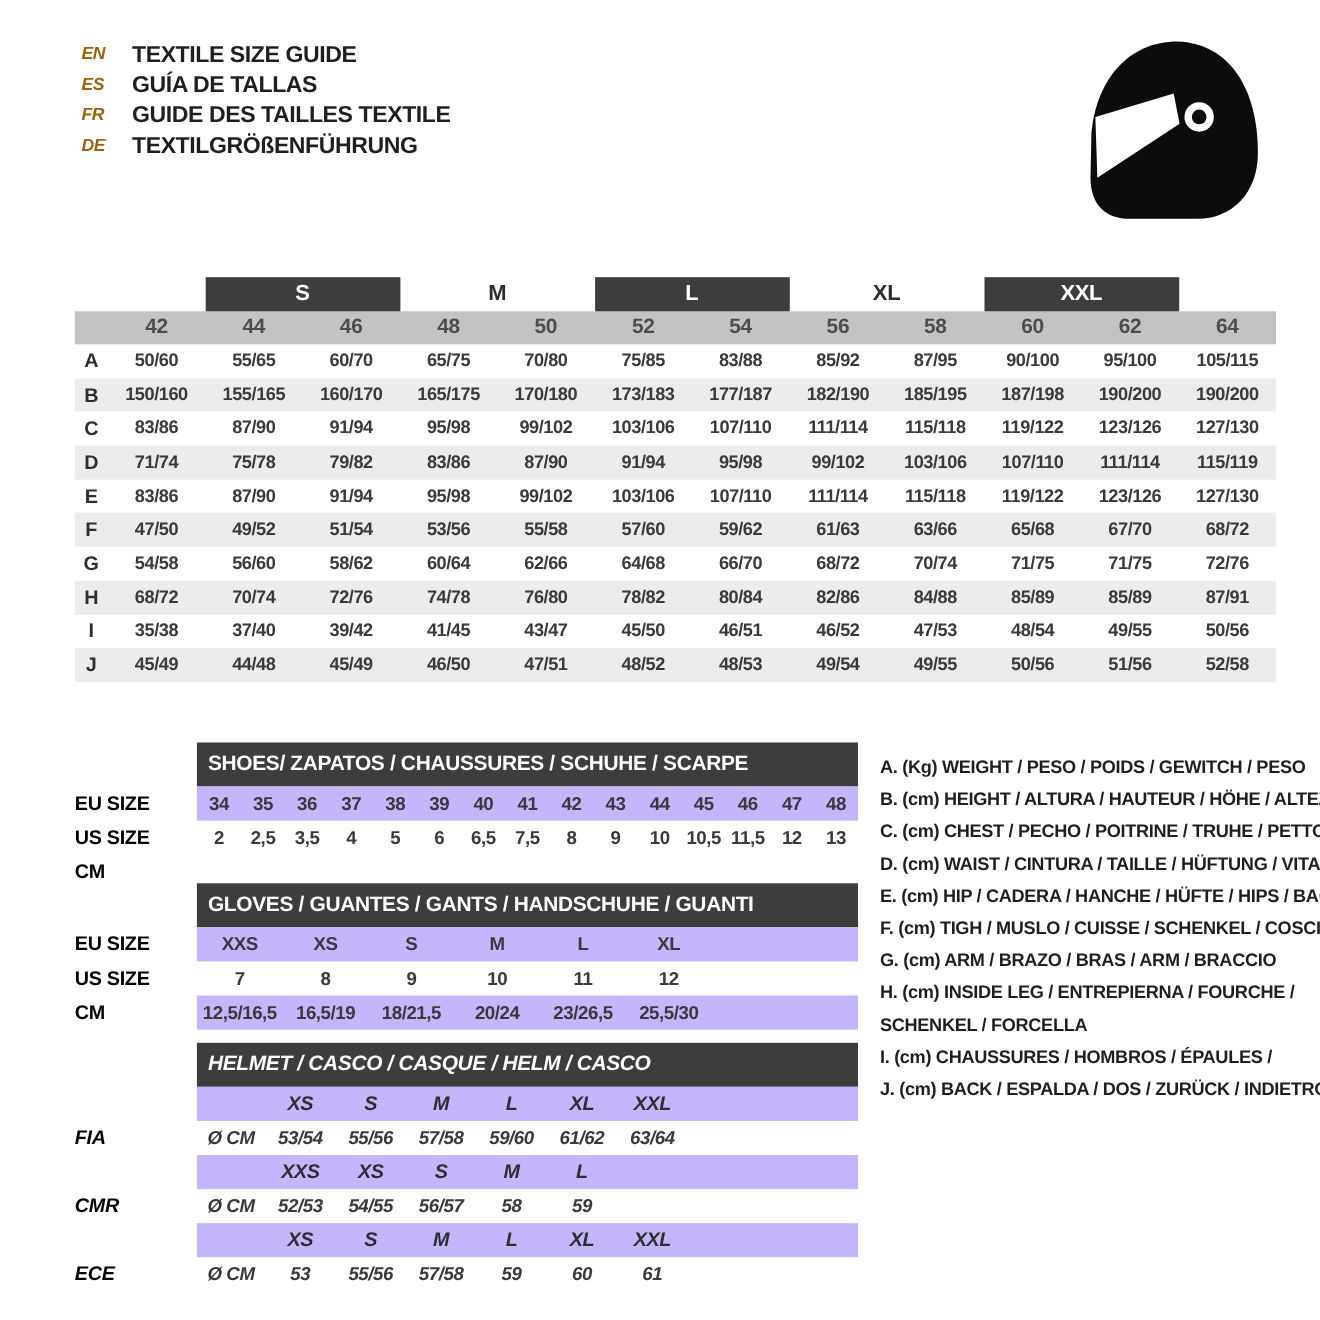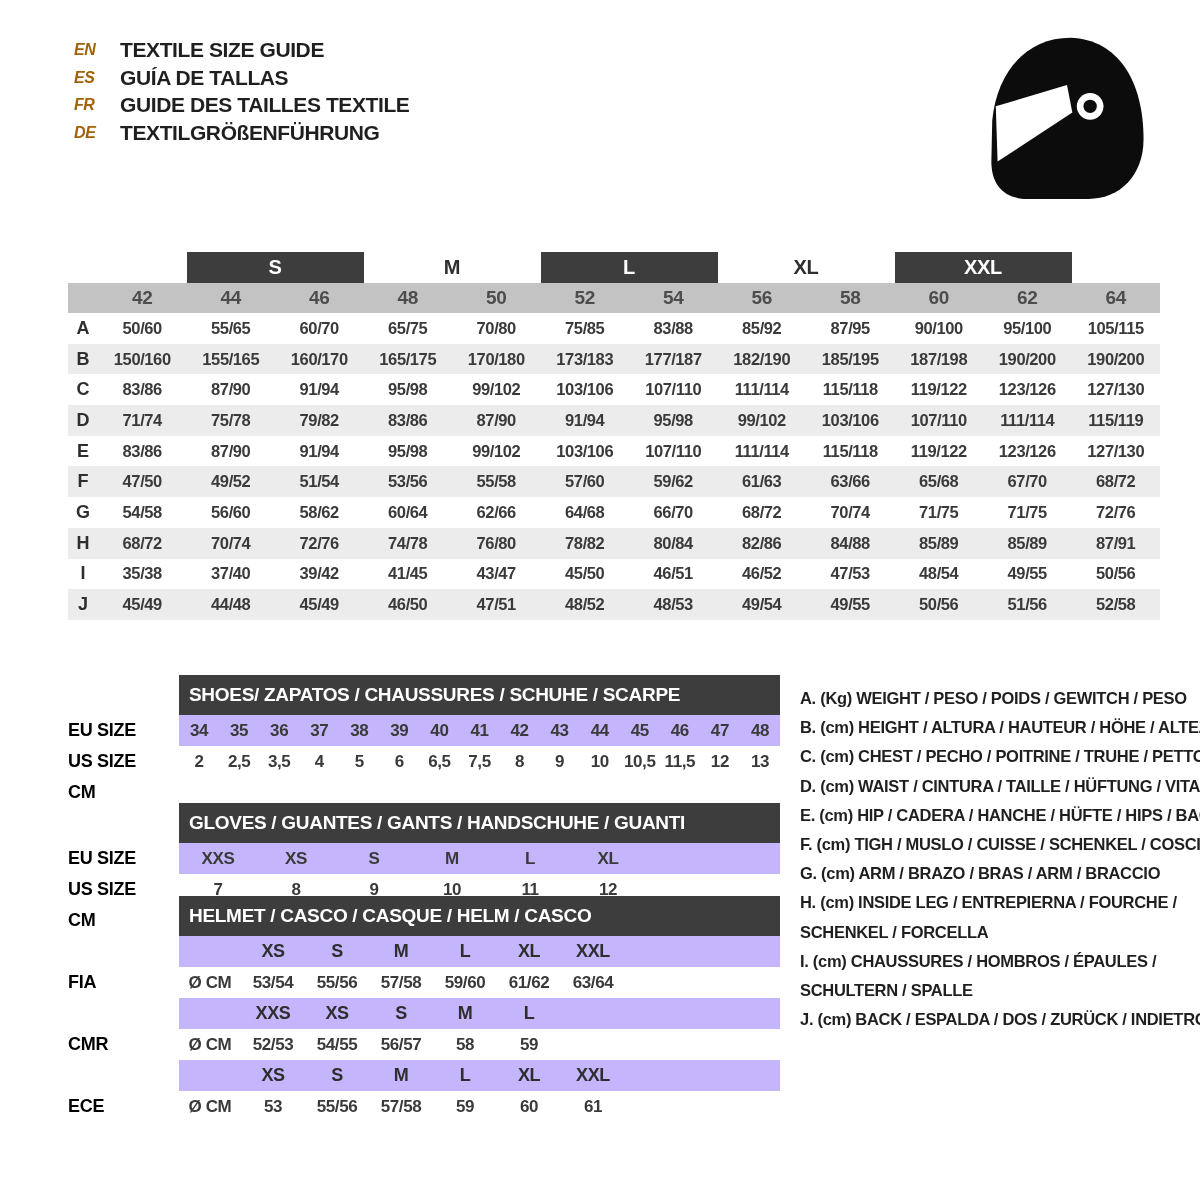--- a/index.html
+++ b/index.html
@@ -40,21 +40,21 @@
   .bt-spacer { height:33px; }
   .bt-bar { height:40px; background:#3d3d3d; color:#ffffff; display:flex; align-items:center;
             padding-left:10px; font-size:19px; letter-spacing:-0.3px; white-space:nowrap; }
   .bt-label { height:31px; display:flex; align-items:center; font-size:18px; color:#000000; letter-spacing:-0.3px;text-align:center; }
   .bt-row { height:31px; display:grid; align-items:center; }
   .bt-row.gray { background:#c4b5fd; }
   .bt-cell { text-align:center; font-size:17px; letter-spacing:-0.4px; color:#3a3a3a; }
   .bt-cell.hdr { color:#2e2e2e; font-size:18px; }
   #shoes-table  { left:68px; top:675px; }
   #gloves-table { left:68px; top:803px; }
-  #helmet-table { left:68px; top:896px; }
+  #helmet-table { left:68px; top:948px;font-style:italic; }
   .shoes-grid  { grid-template-columns:repeat(15,1fr); }
   .gloves-grid { grid-template-columns:repeat(6,78px) 1fr; }
   .helmet-grid { grid-template-columns:62px repeat(6,64px) 1fr; }
 
   
   #legend { position:absolute; left:800px; top:672px; width:390px;margin-top:12px; }
   .legend-line { font-size:16.5px; line-height:29.2px; color:#1f1f1f; letter-spacing:-0.3px; white-space:nowrap; }
 </style>
 </head>
 <body>
@@ -407,17 +407,16 @@
       <div class="legend-line">A. (Kg) WEIGHT / PESO / POIDS / GEWITCH / PESO</div>
       <div class="legend-line">B. (cm) HEIGHT / ALTURA / HAUTEUR / HÖHE / ALTEZZA</div>
       <div class="legend-line">C. (cm) CHEST / PECHO / POITRINE / TRUHE / PETTO</div>
       <div class="legend-line">D. (cm) WAIST / CINTURA / TAILLE / HÜFTUNG / VITA</div>
       <div class="legend-line">E. (cm) HIP / CADERA / HANCHE / HÜFTE / HIPS /  BACINO</div>
       <div class="legend-line">F.  (cm) TIGH / MUSLO / CUISSE / SCHENKEL / COSCIA</div>
       <div class="legend-line">G. (cm) ARM  / BRAZO / BRAS / ARM / BRACCIO</div>
       <div class="legend-line">H. (cm) INSIDE LEG / ENTREPIERNA / FOURCHE /</div>
       <div class="legend-line">SCHENKEL / FORCELLA</div>
       <div class="legend-line">I.  (cm) CHAUSSURES / HOMBROS / ÉPAULES /</div>
-      <div class="legend-line">SCHULTERN / SPALLE</div>
       <div class="legend-line">J. (cm) BACK / ESPALDA / DOS / ZURÜCK / INDIETRO</div>
     </div>
 
 </div>
 
 </body></html>

